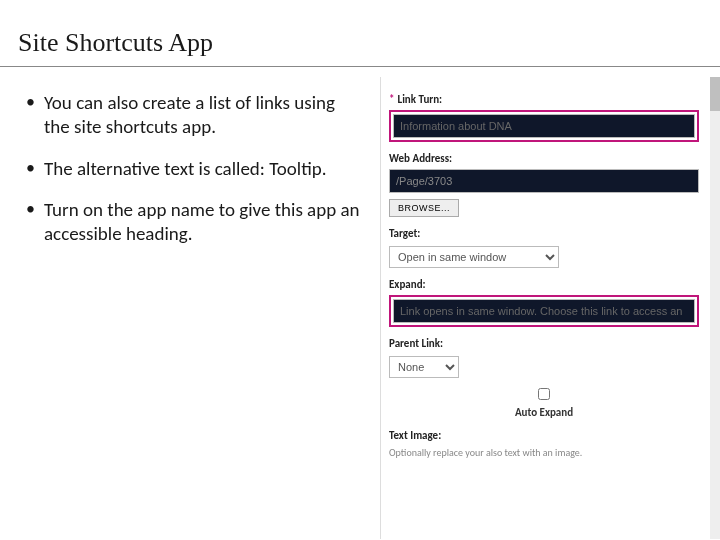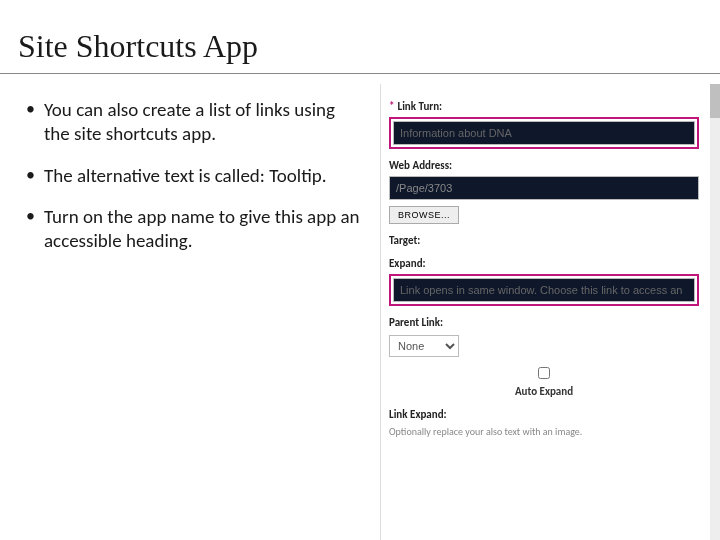--- a/index.html
+++ b/index.html
@@ -6,21 +6,21 @@
   body {
     width: 720px;
     height: 540px;
     font-family: Calibri, Arial, sans-serif;
     background: #fff;
     overflow: hidden;
     position: relative;
   }
   .slide-title {
     font-family: Georgia, "Times New Roman", serif;
-    font-size: 32px;
+    font-size: 26px;
     font-weight: 400;
     color: #1a1a1a;
     padding: 28px 8px 8px 18px;
     border-bottom: 1px solid #888;
     margin-bottom: 10px;
   }
   .content-row {
     display: flex;
     height: calc(540px - 78px);
   }
@@ -155,37 +155,40 @@
       </label>
       <div class="hl-box">
         <input class="fp-input" value="Information about DNA" style="">
       </div>
 
       <label class="fp-label">Web Address:</label>
       <input class="fp-input" value="/Page/3703" style="">
       <button class="fp-btn">BROWSE...</button>
 
       <label class="fp-label">Target:</label>
+      <select class="fp-select fp-target">
+        <option>Open in same window</option>
+      </select>
 
       <label class="fp-label">Expand:</label>
       <div class="hl-box">
         <input class="fp-input" value="Link opens in same window. Choose this link to access an" style="">
       </div>
 
       <label class="fp-label">Parent Link:</label>
       <select class="fp-select fp-parent">
         <option>None</option>
       </select>
 
       <div class="fp-check-row">
         <input type="checkbox" style="">
         <span style="font-weight:700">Auto Expand</span>
       </div>
 
-      <label class="fp-label">Link Expand:</label>
+      <label class="fp-label">Text Image:</label>
       <div class="fp-secondary">Optionally replace your also text with an image.</div>
 
     </div>
     <div class="scroll-track">
       <div class="scroll-thumb"></div>
     </div>
   </div>
 
 </div>
 

